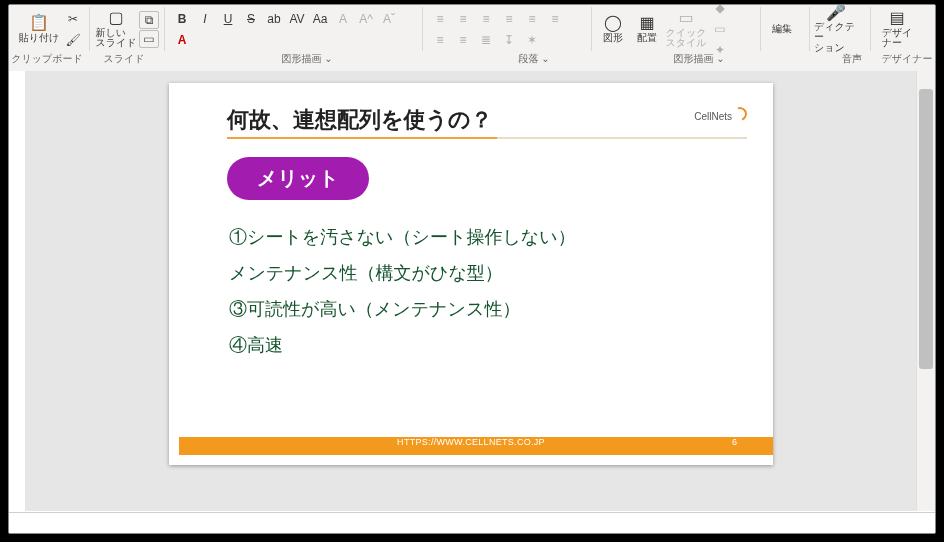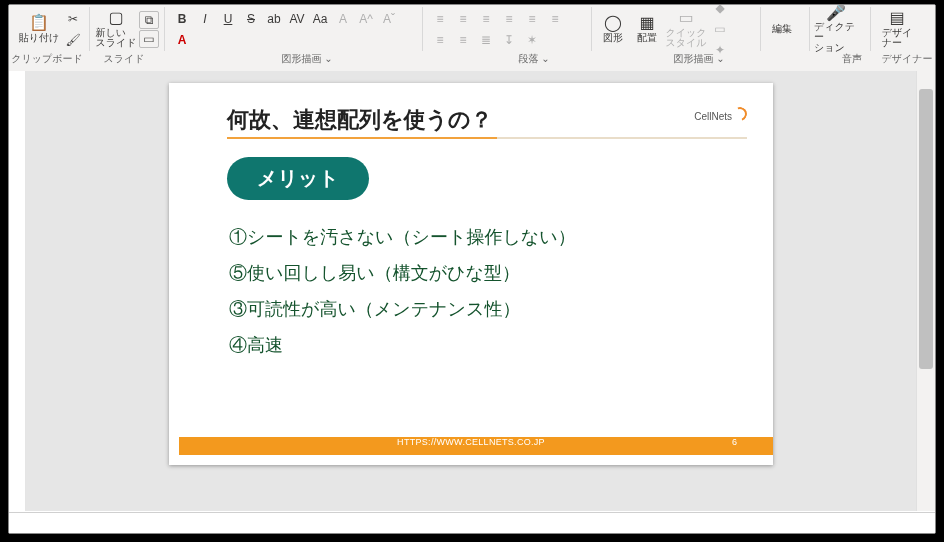--- a/index.html
+++ b/index.html
@@ -33,21 +33,21 @@
 .canvas{flex:1;background:#e6e6e6;overflow:auto;position:relative}
 .canvas-inner{display:flex;justify-content:center}
 .slide{width:604px;height:382px;background:#fff;box-shadow:0 1px 4px rgba(0,0,0,.35);margin-top:12px;position:relative}
 .scroll{width:18px;background:#f3f2f1;border-left:1px solid #e0e0e0;position:relative}
 .sthumb{position:absolute;left:2px;right:2px;top:18px;height:280px;background:#c0c0c0;border-radius:3px}
 
 .slide .title{position:absolute;left:58px;top:22px;font-size:22px;font-weight:bold;color:#222}
 .slide .logo{position:absolute;right:26px;top:24px;font-size:10px;color:#555}
 .logo::after{content:"";display:inline-block;width:10px;height:10px;border:2px solid #f08c2a;border-left-color:transparent;border-bottom-color:transparent;border-radius:50%;transform:rotate(25deg);vertical-align:-1px;margin-left:1px}
 .slide .rule{position:absolute;left:58px;right:26px;top:54px;height:2px;background:linear-gradient(to right,#f2a23c 52%,#e9ddc9 52%)}
-.badge{position:absolute;left:58px;top:74px;background:#0f766e;color:#fff;font-size:20px;font-weight:bold;padding:8px 30px;border-radius:999px}
+.badge{position:absolute;left:58px;top:74px;background:#a21caf;color:#fff;font-size:20px;font-weight:bold;padding:8px 30px;border-radius:999px}
 .merits{position:absolute;left:60px;top:136px;right:40px;font-size:18px;color:#14532d;line-height:2}
 .merits div{white-space:nowrap}
 .footerbar{position:absolute;left:0;right:0;bottom:10px;height:18px;background:#f3991e;color:#fff;font-size:9px;display:flex;align-items:flex-start;justify-content:center}
 .footerbar .fl{position:absolute;left:0;width:10px;height:100%;background:#fff}
 .footerbar .pg{position:absolute;right:36px}
 .footerbar .url{letter-spacing:.3px}
 .status{position:absolute;left:0;right:0;bottom:0;height:20px;background:#fff;border-top:1px solid #d0d0d0;font-size:10px;color:#444;display:flex;align-items:center}
 .status .s-left{padding-left:8px}
 .tinybox{width:18px;height:16px;border:1px solid #bdbdbd;border-radius:2px;display:flex;align-items:center;justify-content:center}
 .stack{display:flex;flex-direction:column;gap:1px;padding:1px}
@@ -175,21 +175,21 @@
     <div class="thumbs"></div>
     <div class="canvas">
       <div class="canvas-inner">
         <div class="slide">
           <div class="title">何故、連想配列を使うの？</div>
           <div class="logo">CellNets</div>
           <div class="rule"></div>
           <div class="badge">メリット</div>
           <div class="merits">
             <div>①シートを汚さない（シート操作しない）</div>
-            <div>⑤使い回しし易い（構文がひな型）</div>
+            <div>メンテナンス性（構文がひな型）</div>
             <div>③可読性が高い（メンテナンス性）</div>
             <div>④高速</div>
           </div>
           <div class="footerbar">
             <div class="fl"></div>
             <span class="url">HTTPS://WWW.CELLNETS.CO.JP</span>
             <span class="pg">6</span>
           </div>
         </div>
       </div>

